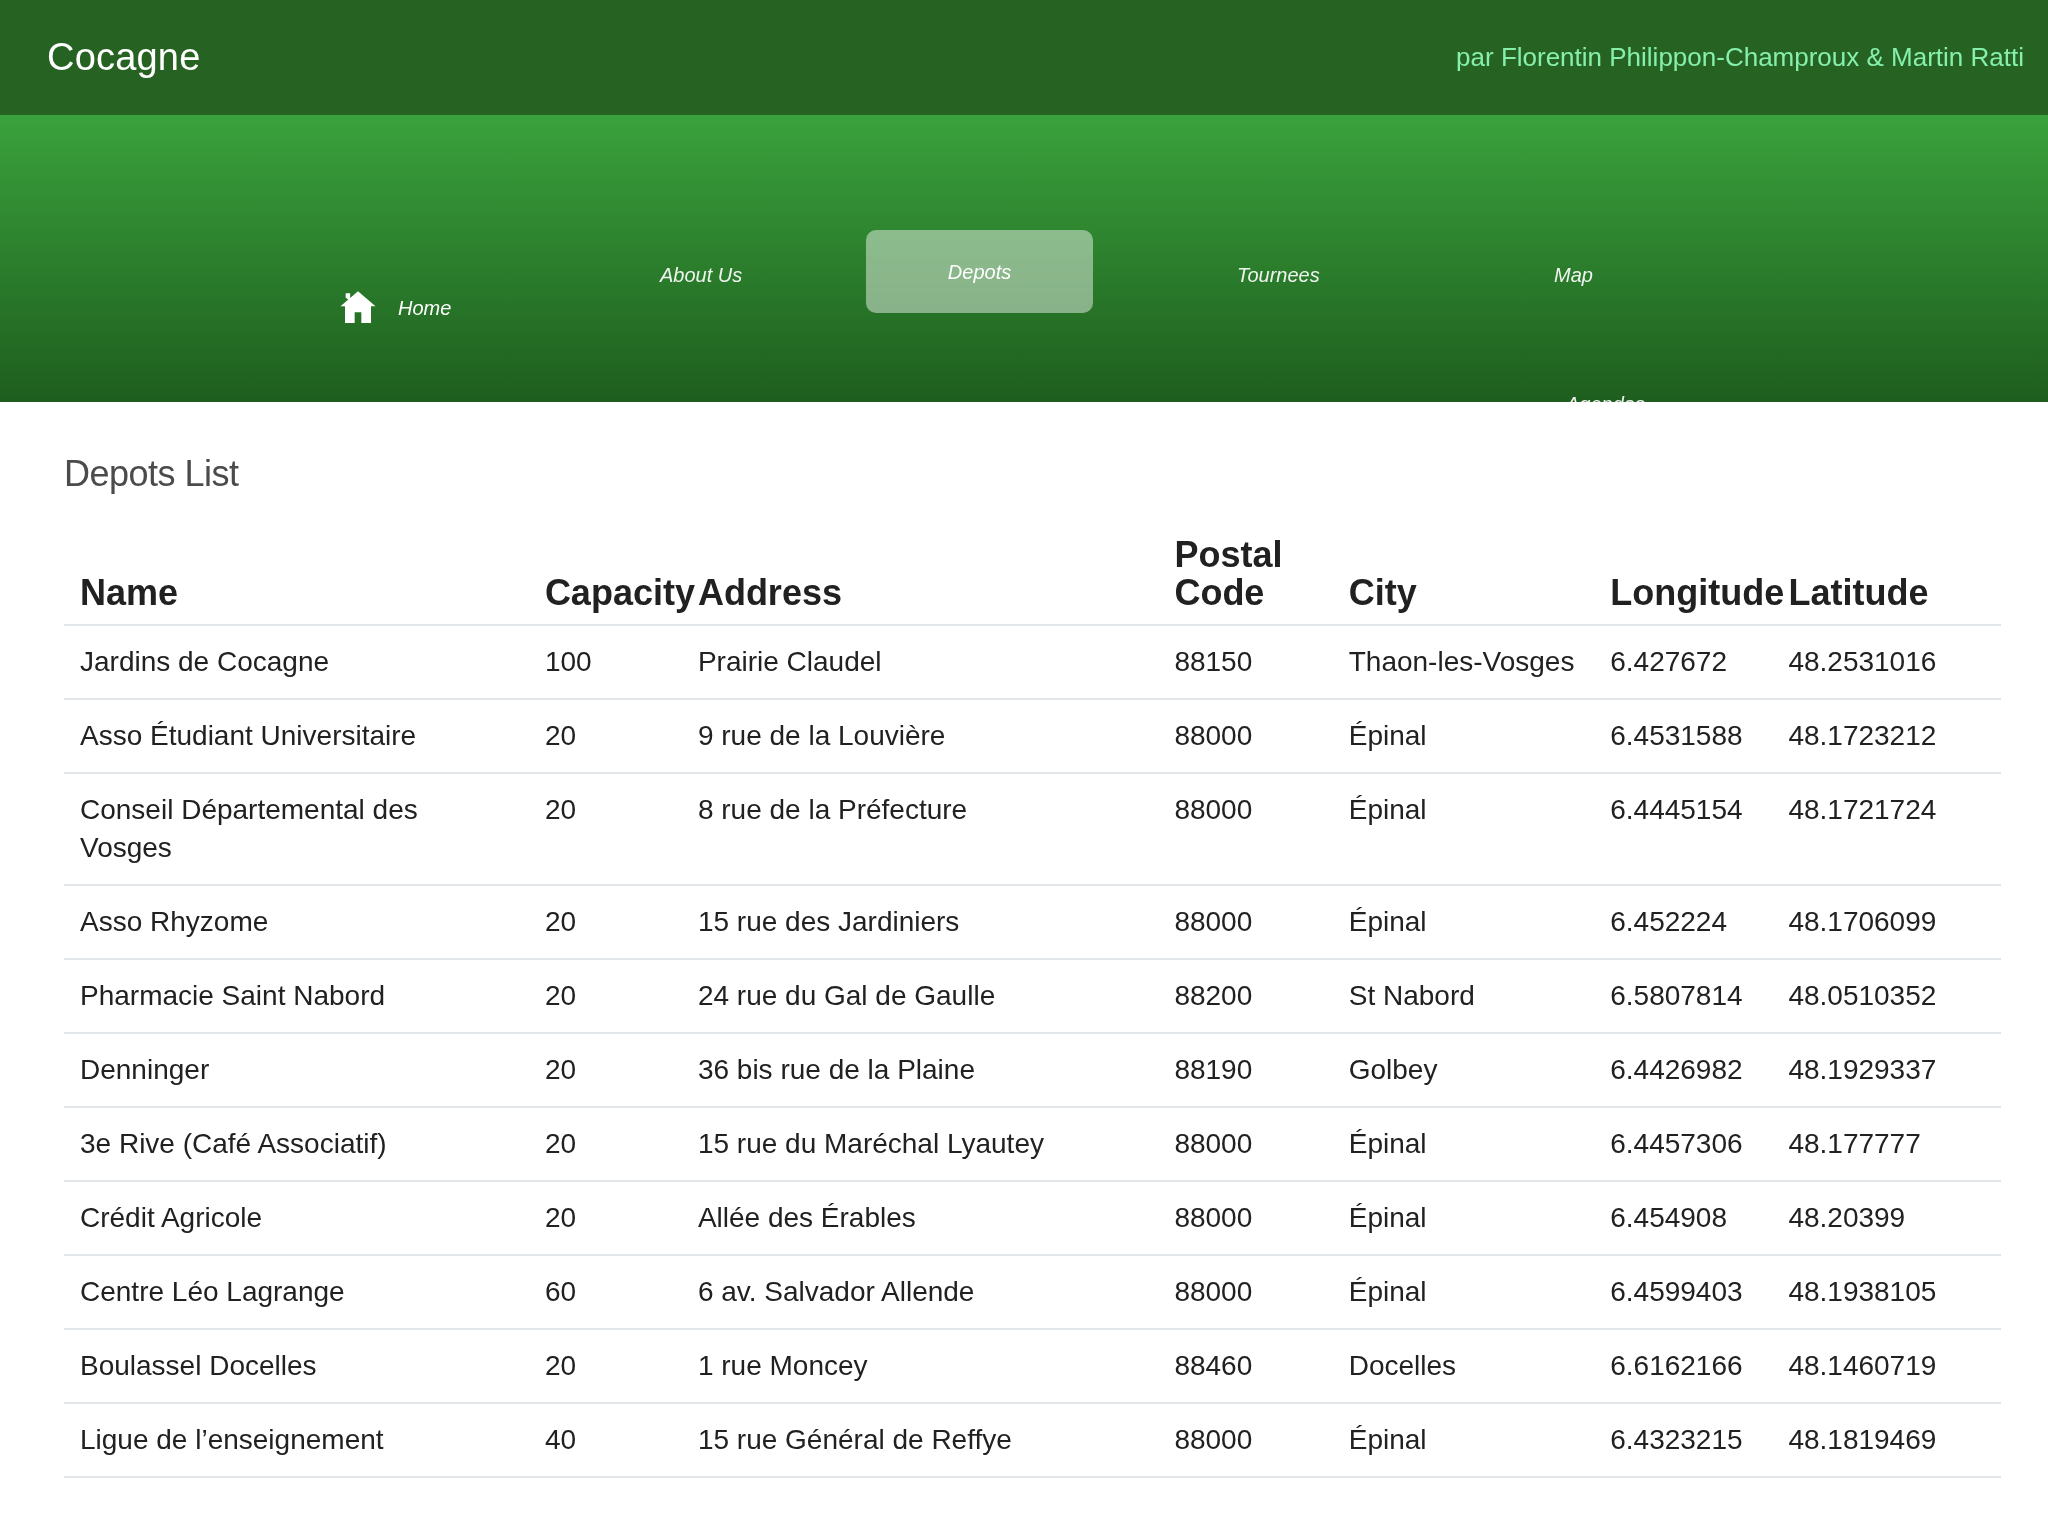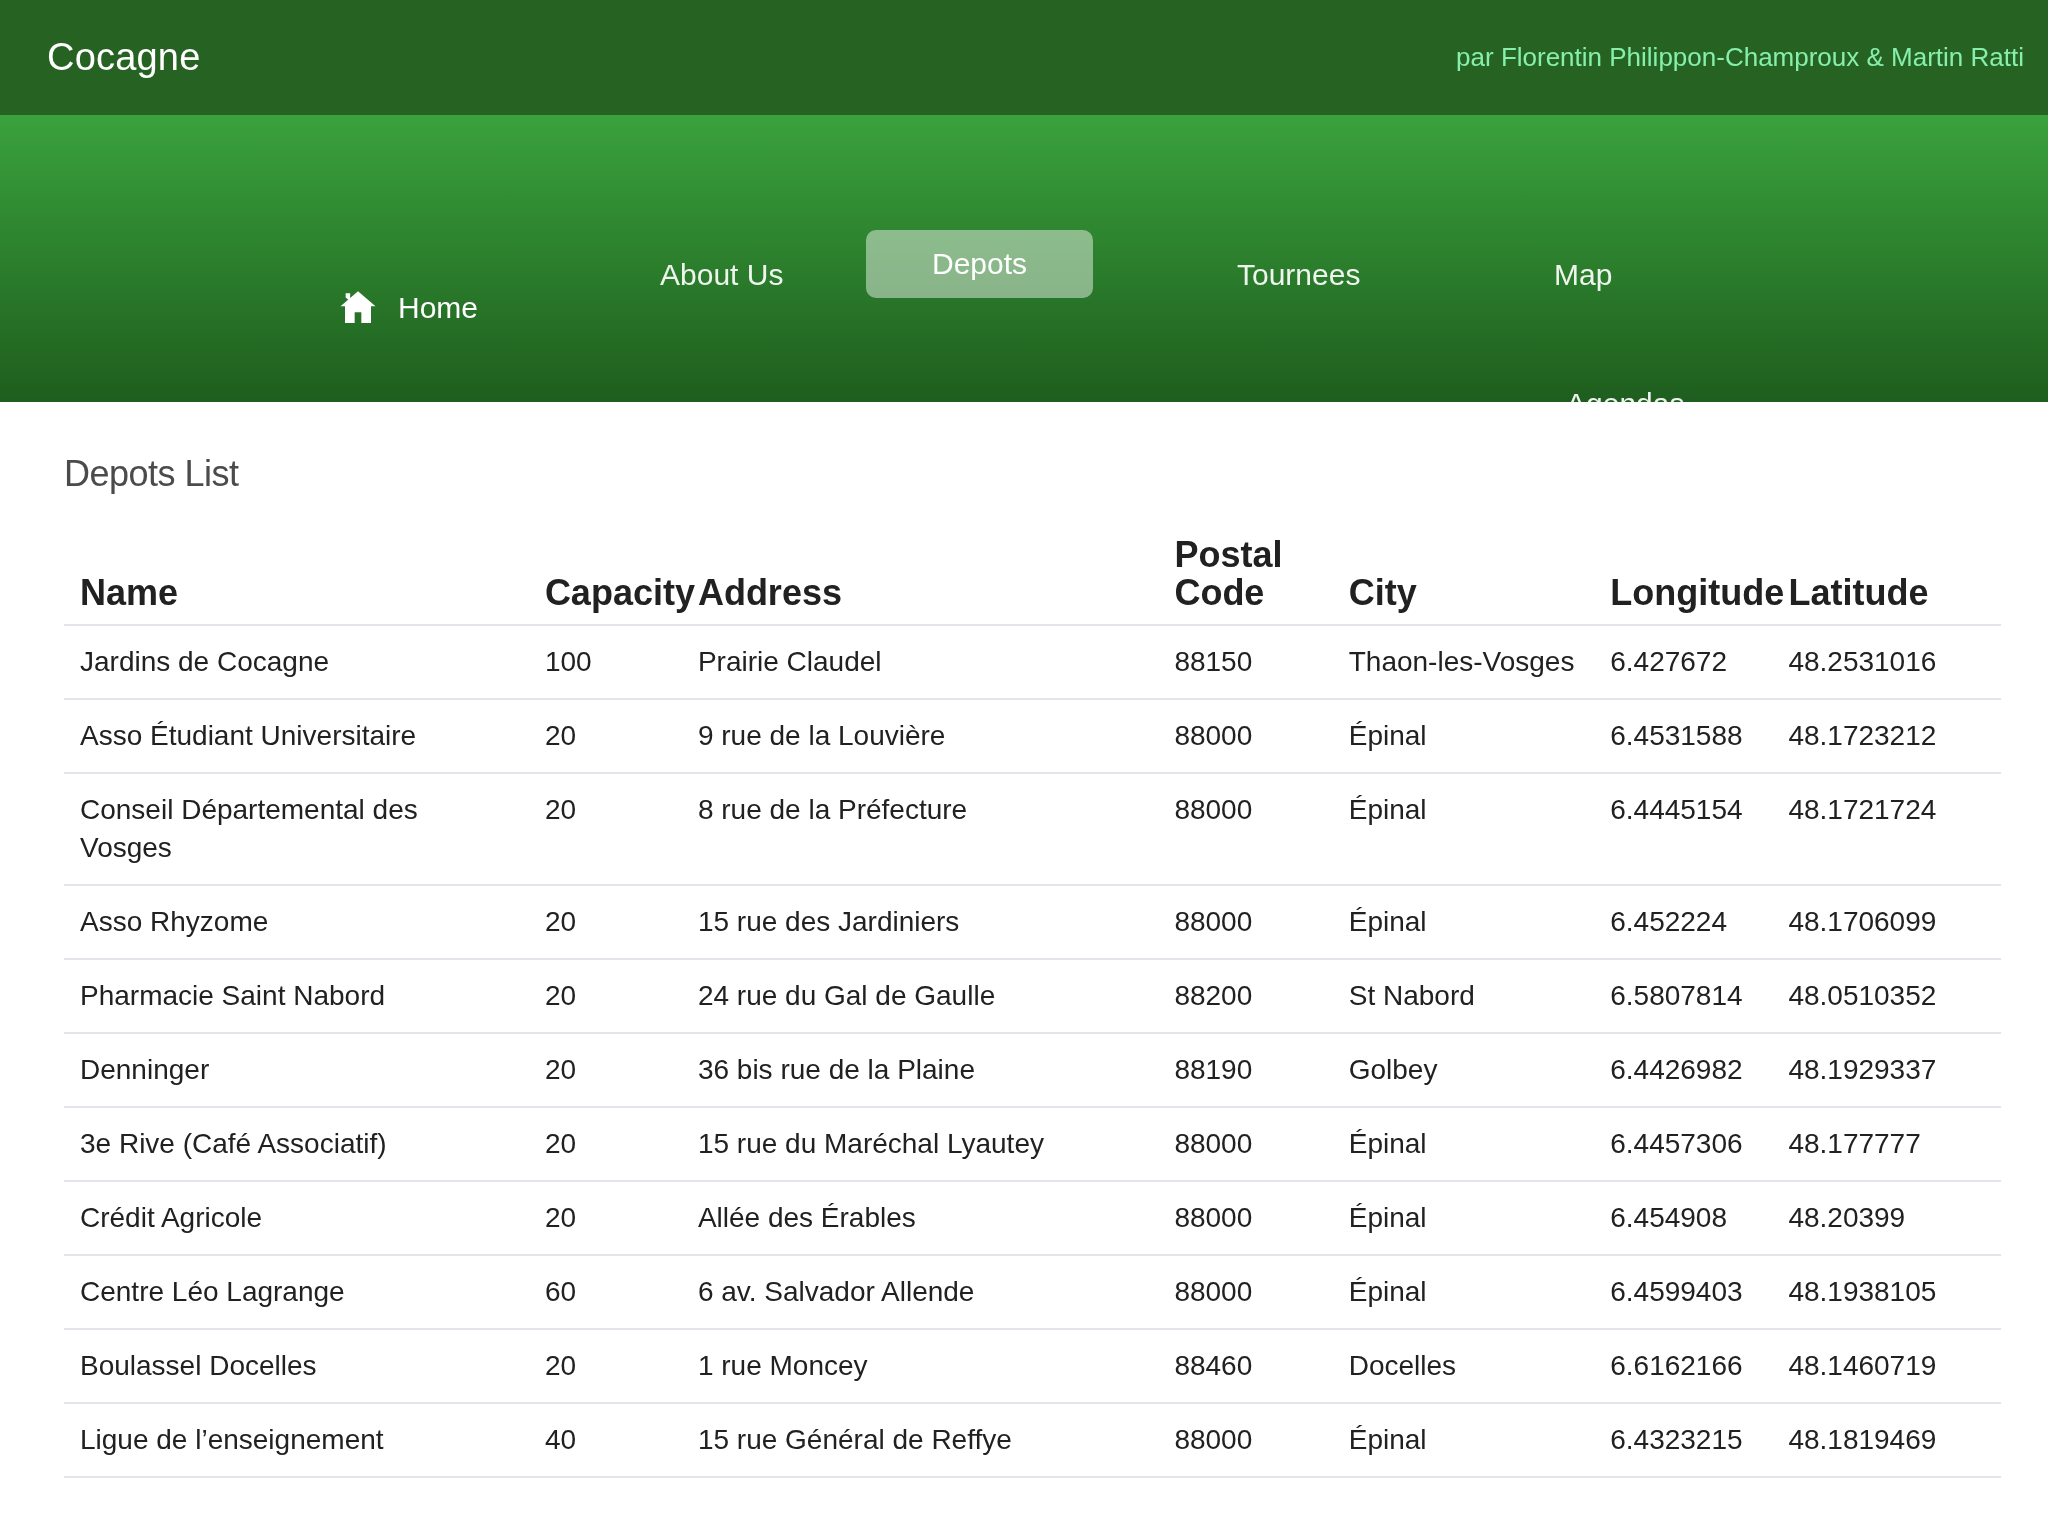--- a/index.html
+++ b/index.html
@@ -17,27 +17,27 @@
 
   
   .topbar{height:115px;background:var(--topbar);display:flex;align-items:center;
     justify-content:space-between;padding:0 24px 0 47px;}
   .brand{color:#ffffff;font-size:38px;letter-spacing:0.2px;cursor:pointer;}
   .credit{color:#86efac;font-size:26px;}
 
   
   .mainnav{position:relative;height:287px;
     background:linear-gradient(to bottom,var(--nav-top),var(--nav-bottom));}
-  .nav-item{position:absolute;color:rgba(255,255,255,0.92);font-size:30px;
-    line-height:38px;text-decoration:none;cursor:pointer;white-space:nowrap;}
+  .nav-item{position:absolute;color:rgba(255,255,255,0.92);font-size:20px;
+    line-height:38px;text-decoration:none;cursor:pointer;white-space:nowrap;font-style:italic;}
   .nav-home{left:338px;top:173px;display:flex;align-items:center;gap:20px;color:#ffffff;}
   .home-ic{width:40px;height:40px;display:inline-block;}
   .home-ic svg{width:40px;height:40px;display:block;fill:#ffffff;}
   .nav-about{left:660px;top:141px;}
-  .nav-depots{left:866px;top:115px;width:227px;height:68px;background:var(--pill);
+  .nav-depots{left:866px;top:115px;width:227px;height:83px;background:var(--pill);
     border-radius:10px;display:flex;align-items:center;justify-content:center;
     color:#ffffff;}
   .nav-tournees{left:1237px;top:141px;}
   .nav-map{left:1541px;top:141px;margin-left:13px;}
   .nav-agendas{left:1566px;top:270px;}
 
   
   .content{padding:0 47px 0 64px;}
   .page-title{margin:42px 0 32px 0;font-size:36px;font-weight:400;
     color:var(--title);letter-spacing:-0.5px;line-height:60px;}

